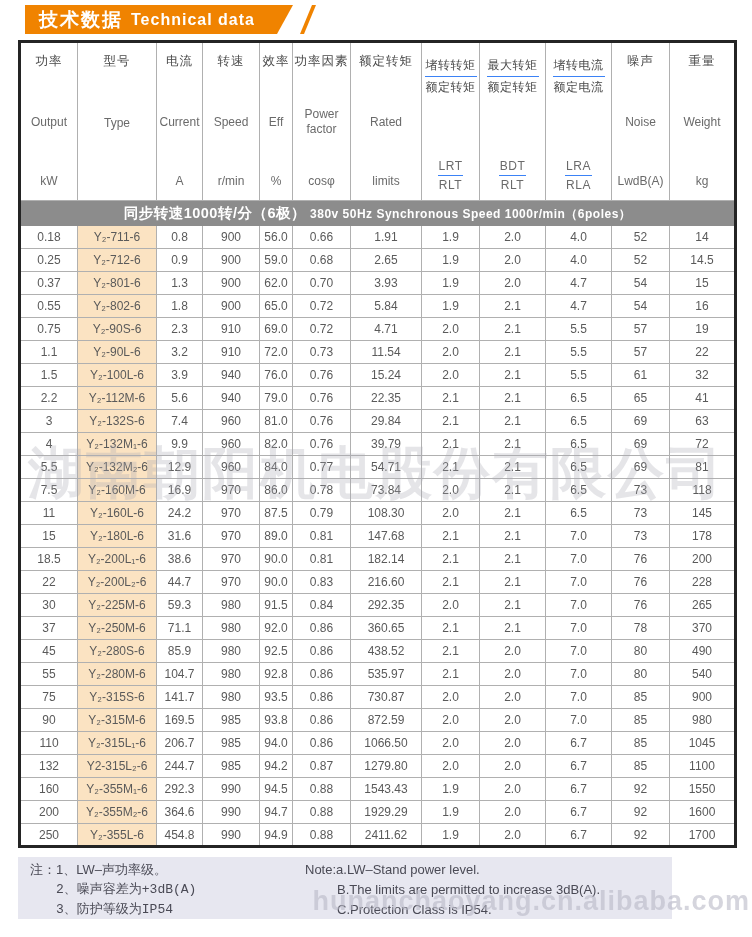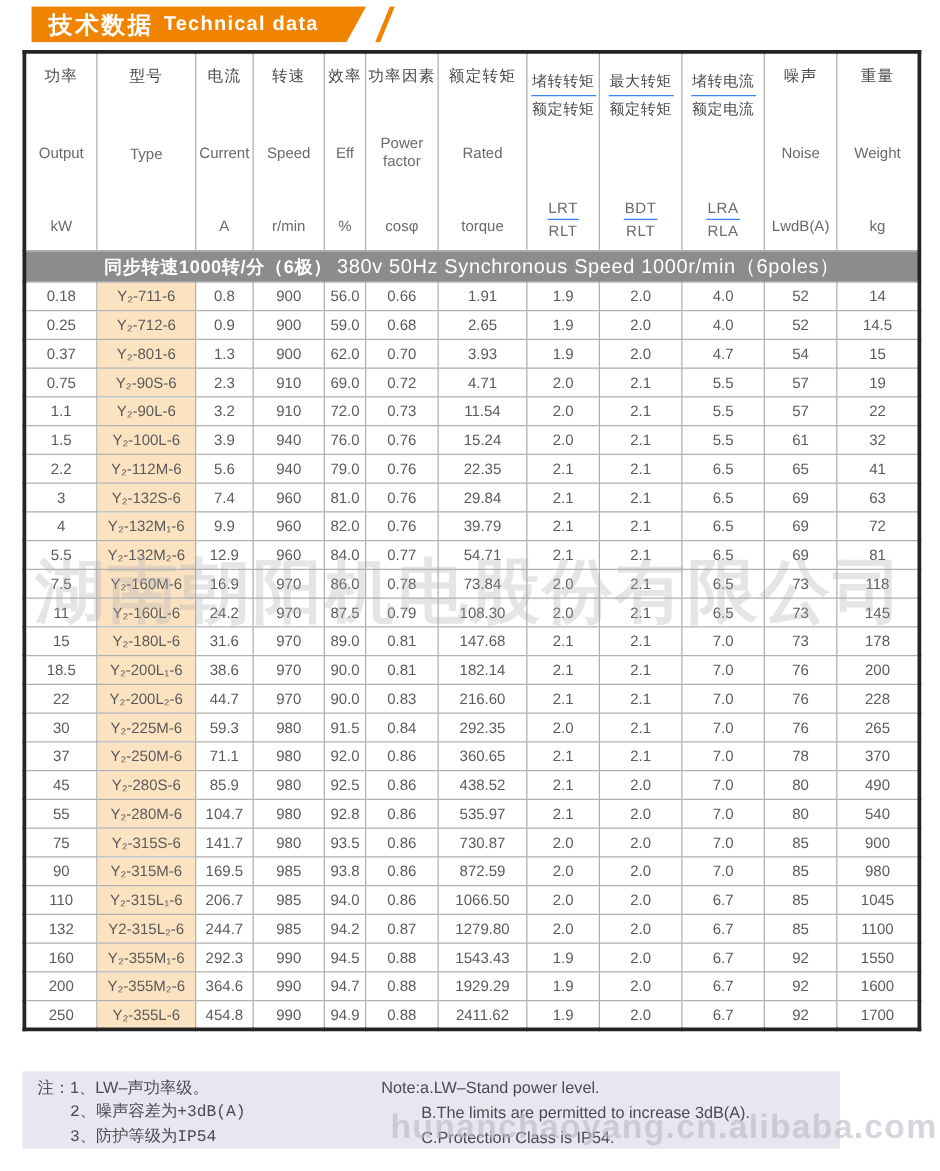--- a/index.html
+++ b/index.html
@@ -42,21 +42,21 @@
   .h-unit{font-size:12px;color:#6A6A6A;min-height:12px;}
   .hcol.frac{padding:14px 0 8px 0;}
   .fr{display:flex;flex-direction:column;align-items:center;}
   .fr-num{display:block;border-bottom:1px solid #3b82f6;padding:0 1px 2px 1px;margin-bottom:2px;}
   .fr .fr-num,.fr .fr-den{font-size:12px;color:var(--text-dark);letter-spacing:0.5px;}
   .fr.en .fr-num,.fr.en .fr-den{color:#6A6A6A;}
 
   tr.band-row th{height:25px;background:var(--band-gray);border:1px solid var(--band-gray);
     color:#fff;white-space:nowrap;}
   .band-cn{font-size:14.5px;font-weight:bold;letter-spacing:0.5px;}
-  .band-en{font-size:16px;font-weight:normal;margin-left:4px;letter-spacing:0.5px;}
+  .band-en{font-size:12px;font-weight:bold;margin-left:4px;letter-spacing:0.5px;}
 
   tbody tr{height:23px;}
   tbody td{font-size:12px;}
   td.type-cell{background:var(--type-col-bg);}
 
   
   .notes{position:absolute;left:18px;top:857px;width:654px;height:62px;
     background:var(--notes-bg);color:#4A4A55;font-size:13px;line-height:20px;padding:3px 0 0 12px;}
   .notes-en{position:absolute;left:287px;top:3px;}
   .note-line{white-space:nowrap;}
@@ -138,21 +138,21 @@
             <span class="h-cn">功率因素</span>
             <span class="h-en">Power
 factor</span>
             <span class="h-unit">cosφ</span>
           </div>
         </th>
         <th>
           <div class="hcol">
             <span class="h-cn">额定转矩</span>
             <span class="h-en">Rated</span>
-            <span class="h-unit">torque</span>
+            <span class="h-unit">limits</span>
           </div>
         </th>
         <th>
           <div class="hcol frac">
             <div class="fr">
               <span class="fr-num">堵转转矩</span>
               <span class="fr-den">额定转矩</span>
             </div>
             <div class="fr en">
               <span class="fr-num">LRT</span>
@@ -240,20 +240,34 @@
           <td>1.3</td>
           <td>900</td>
           <td>62.0</td>
           <td>0.70</td>
           <td>3.93</td>
           <td>1.9</td>
           <td>2.0</td>
           <td>4.7</td>
           <td>54</td>
           <td>15</td>
+        </tr>
+        <tr>
+          <td>0.55</td>
+          <td class="type-cell">Y₂-802-6</td>
+          <td>1.8</td>
+          <td>900</td>
+          <td>65.0</td>
+          <td>0.72</td>
+          <td>5.84</td>
+          <td>1.9</td>
+          <td>2.1</td>
+          <td>4.7</td>
+          <td>54</td>
+          <td>16</td>
         </tr>
         <tr>
           <td>0.75</td>
           <td class="type-cell">Y₂-90S-6</td>
           <td>2.3</td>
           <td>910</td>
           <td>69.0</td>
           <td>0.72</td>
           <td>4.71</td>
           <td>2.0</td>

